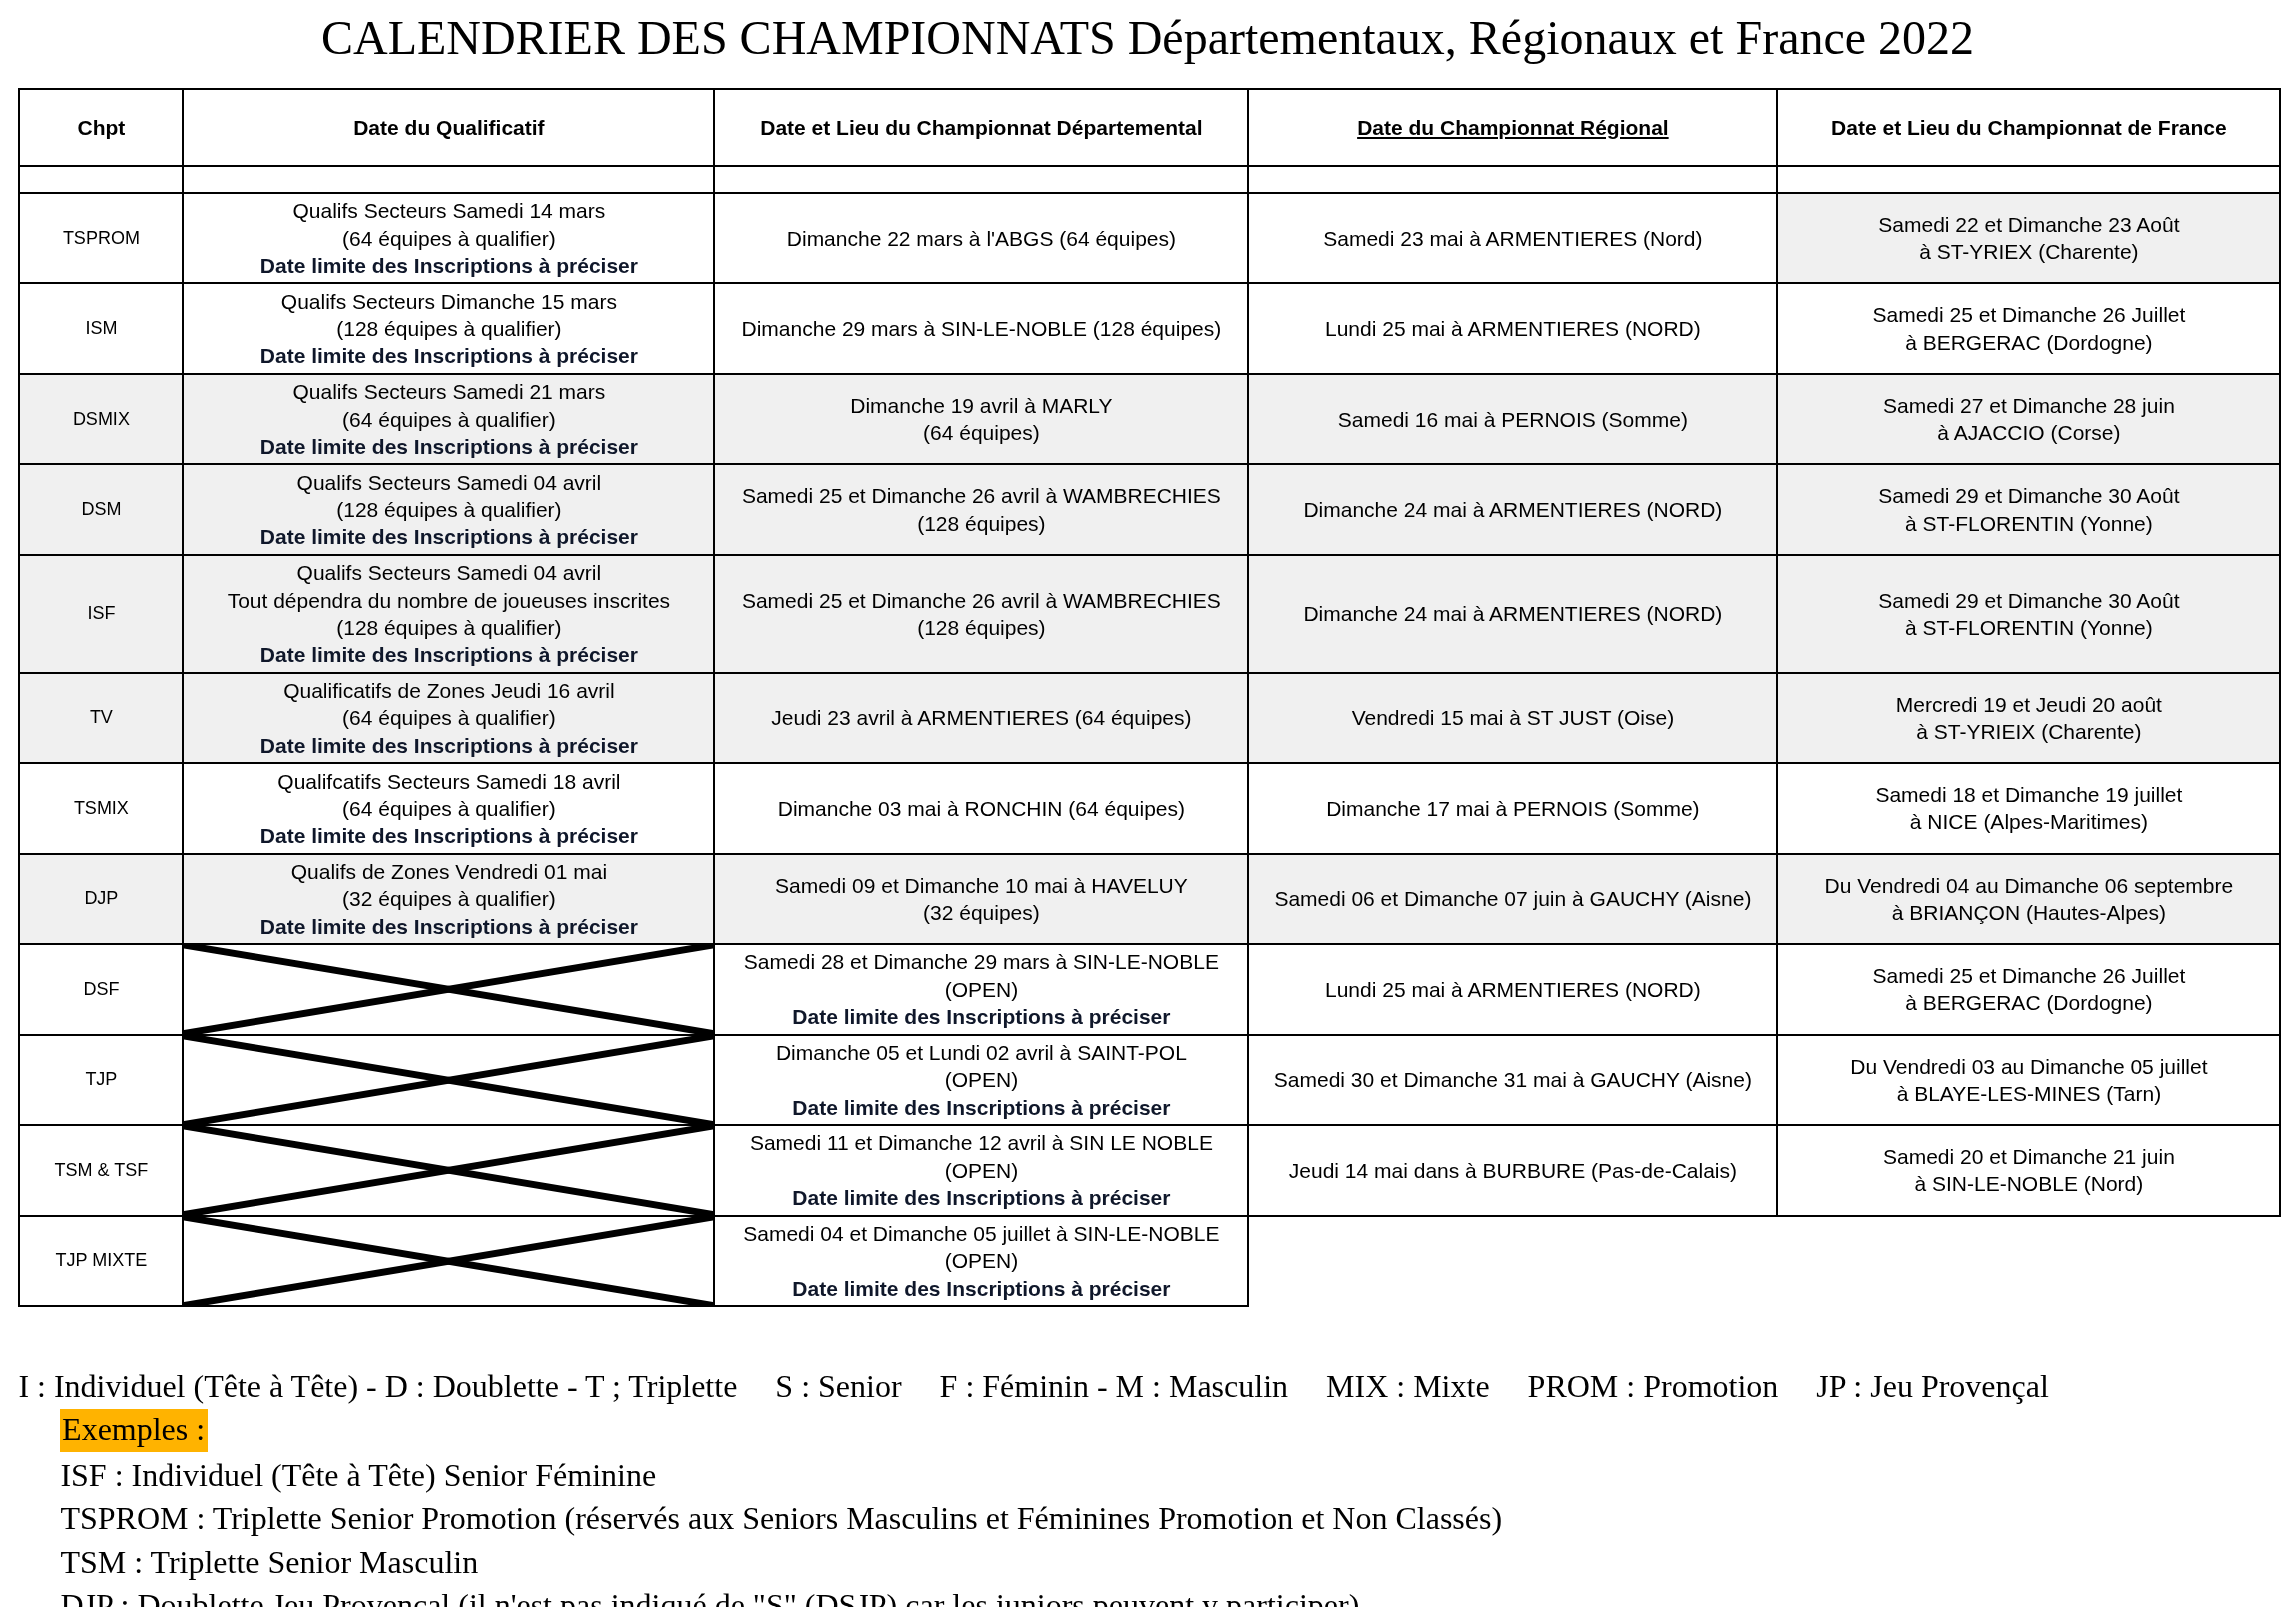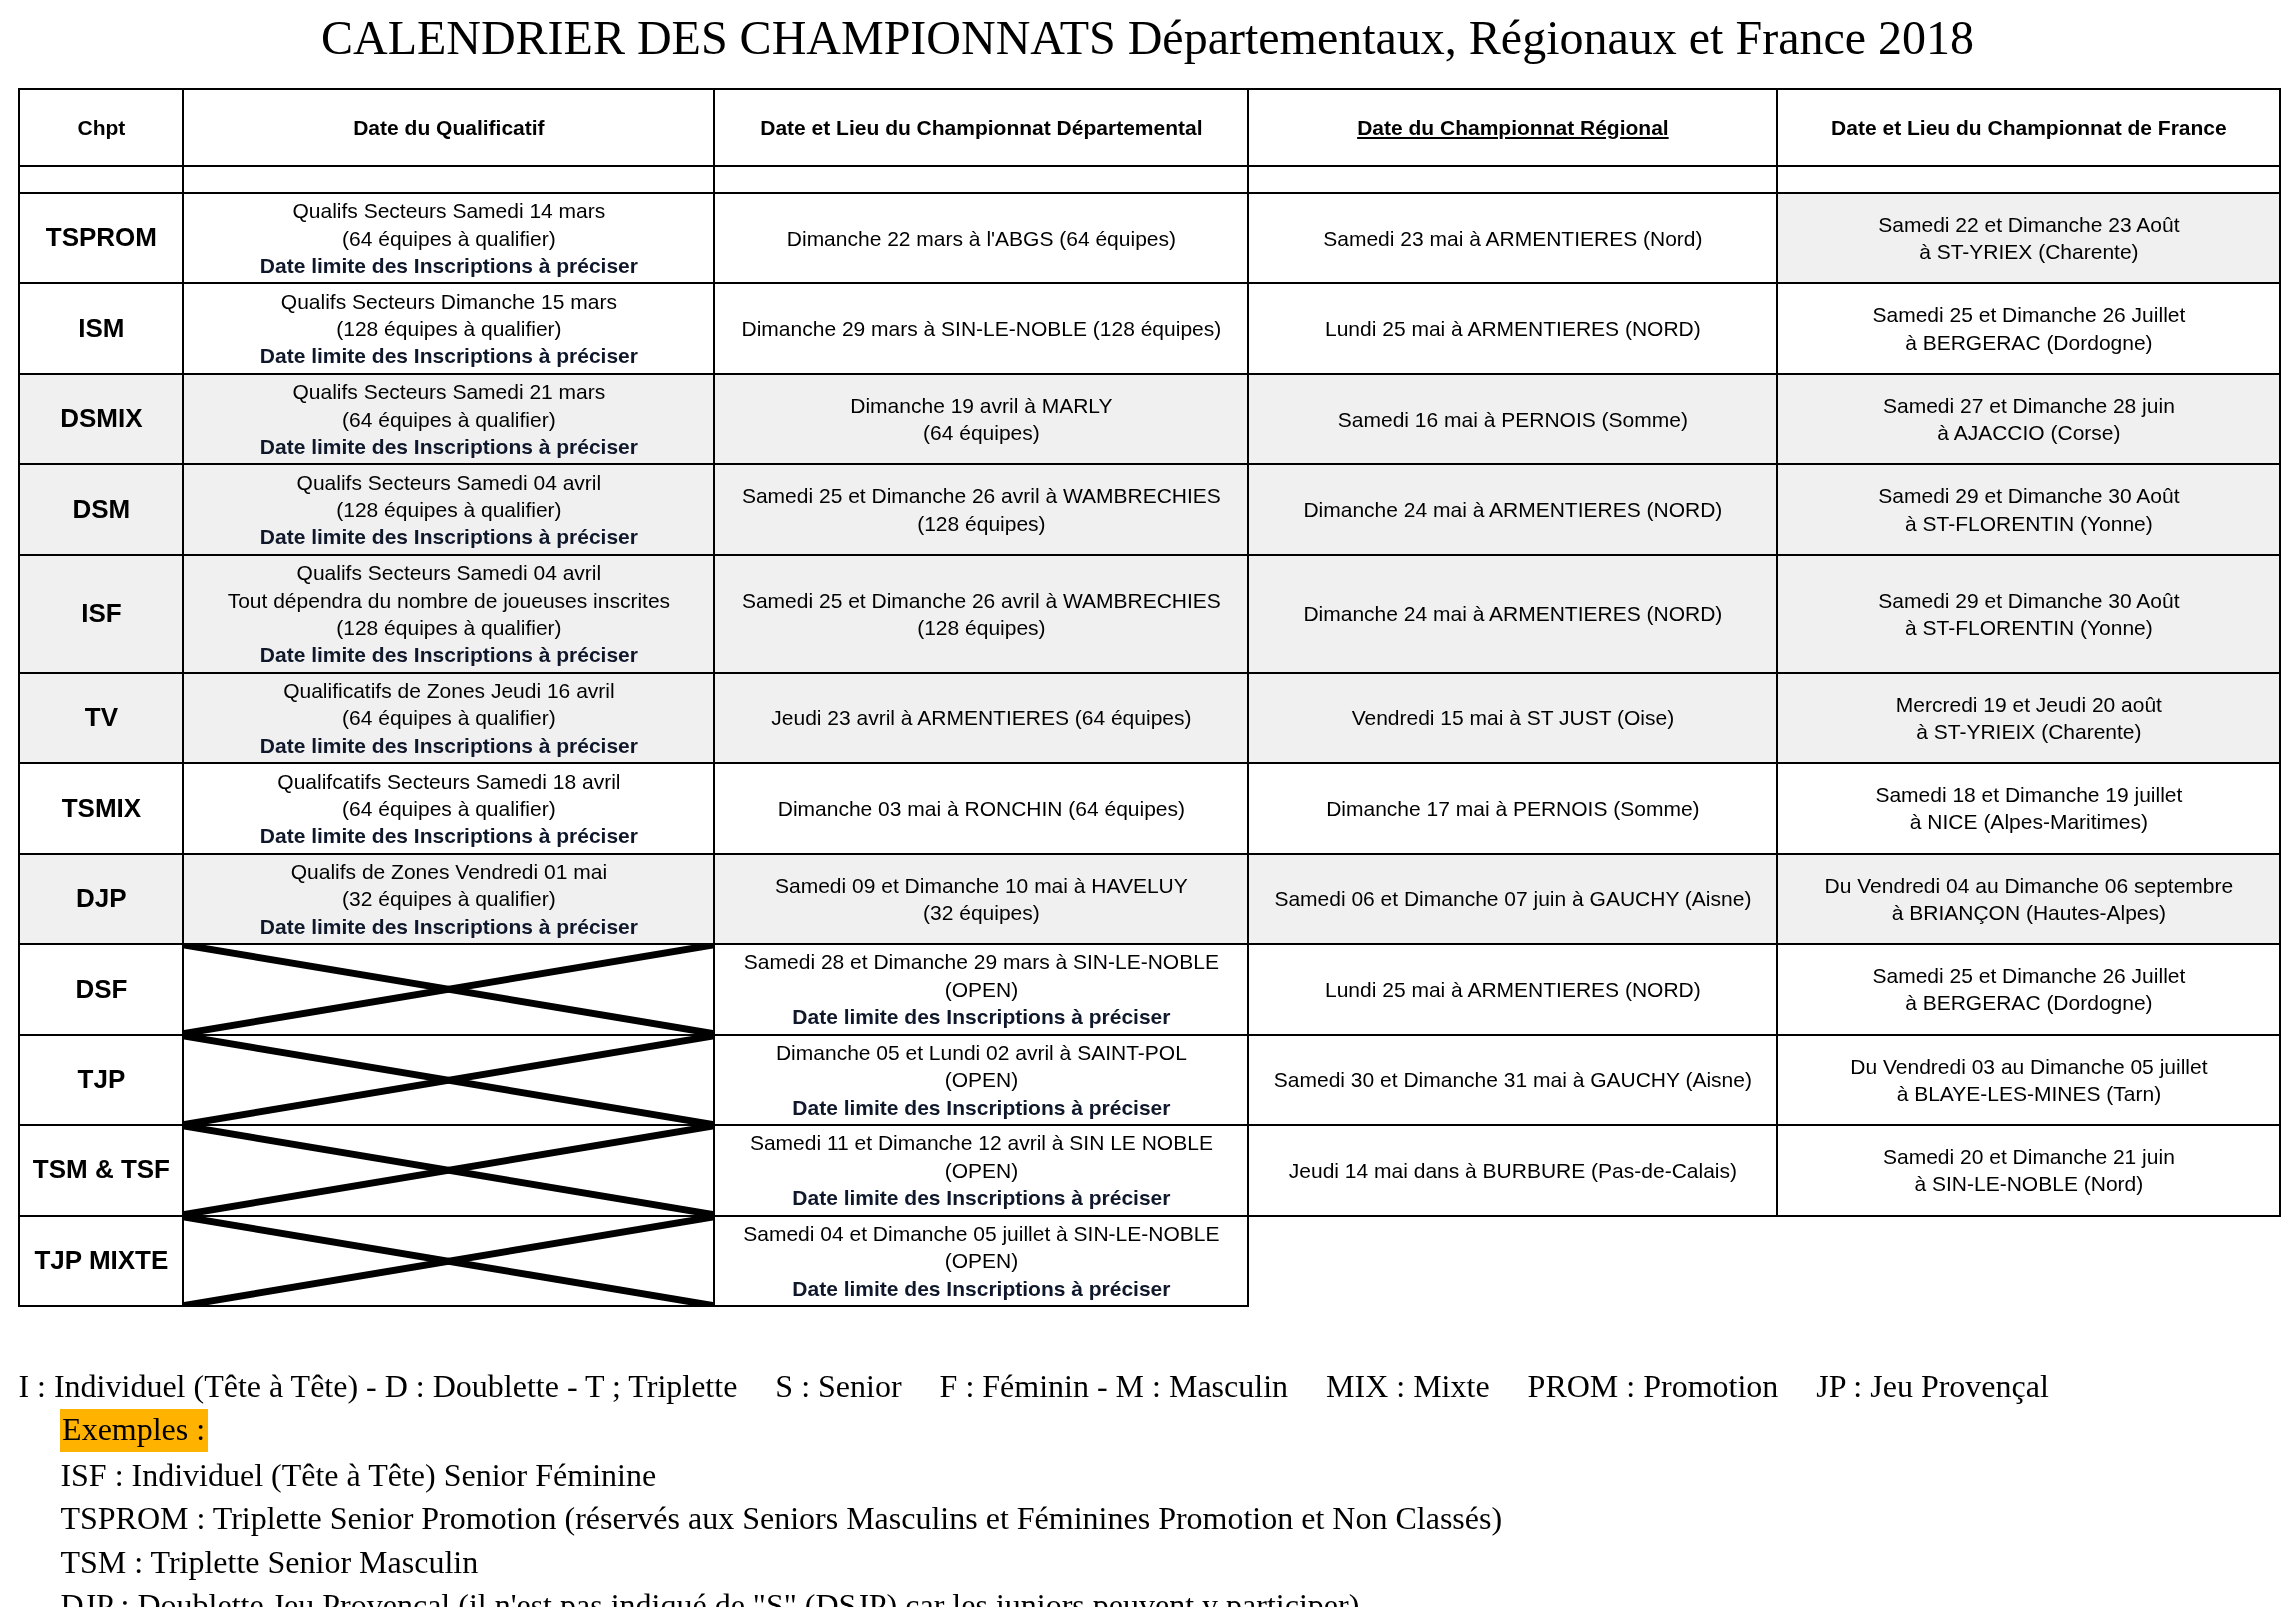--- a/index.html
+++ b/index.html
@@ -67,21 +67,21 @@
   td.h-reg  { background: #FFFF00; text-decoration: underline; }
   td.h-fra  { background: #FF33CC; }
 
   
   tr.spacer td { height: 27px; padding: 0; }
 
   
   tr.shade td { background: #F0F0F0; }
   td.shade-cell { background: #F0F0F0 !important; }
 
-  .chpt { font-size: 26px; font-weight: bold; }
+  .chpt { font-size: 18px; }
   .redline {
     color: #0f172a;
     font-weight: bold;
     display: block;
   }
   .ln { display: block; }
 
   
   td.crossed { position: relative; padding: 0; }
   td.crossed svg { display: block; width: 100%; height: 100%; }
@@ -109,21 +109,21 @@
     padding: 0 3.3px 1.7px 1.7px;
     display: inline-block;
   }
   .legend .lrow { margin-top: 2.5px; white-space: nowrap; padding-left: 42px; }
 </style>
 </head>
 <body>
 
 <div class="page">
 
-  <div class="title">CALENDRIER DES CHAMPIONNATS Départementaux, Régionaux et France 2018</div>
+  <div class="title">CALENDRIER DES CHAMPIONNATS Départementaux, Régionaux et France 2022</div>
 
   <div class="tbl-wrap">
     <table class="cal">
       <colgroup>
         <col class="c-chpt">
           <col class="c-qual">
           <col class="c-dept">
           <col class="c-reg">
           <col class="c-fra">
       </colgroup>

